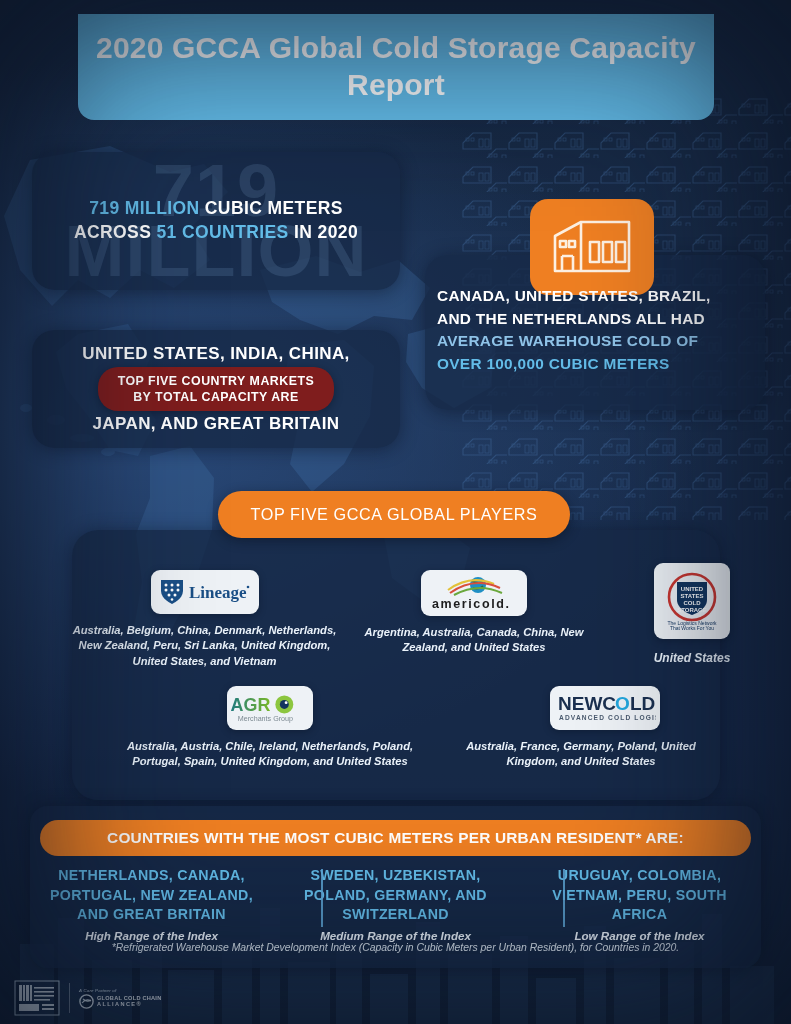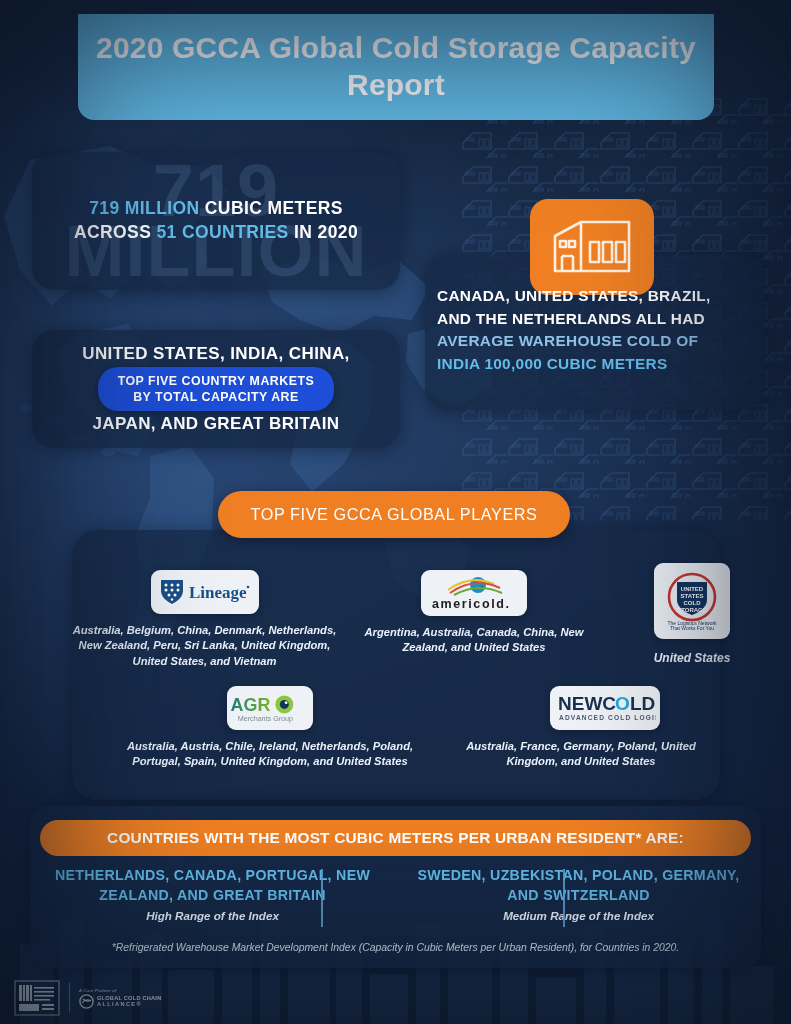--- a/index.html
+++ b/index.html
@@ -47,21 +47,21 @@
   #stat2{position:absolute;left:437px;top:285px;width:318px;text-align:left;
       font-size:15.4px;font-weight:bold;letter-spacing:.3px;line-height:1.47;}
   #stat2 .l3{color:#8fc3e8;}
   #stat2 .l4{color:#63bce8;}
 
   
   #p3{left:32px;top:330px;width:368px;height:118px;}
   #markets{position:absolute;left:32px;top:330px;width:368px;height:118px;
       display:flex;flex-direction:column;align-items:center;justify-content:center;}
   #markets .big{font-size:17px;font-weight:bold;letter-spacing:.4px;text-align:center;}
-  #markets .pill{background:#1d4ed8;border-radius:20px;padding:6px 20px;margin:3px 0;
+  #markets .pill{background:#7f1d1d;border-radius:20px;padding:6px 20px;margin:3px 0;
       text-align:center;font-size:12.4px;font-weight:bold;line-height:1.32;letter-spacing:.5px;
       color:#fff;box-shadow:0 2px 8px rgba(6,14,28,.4);}
 
   
   #p4{left:72px;top:530px;width:648px;height:270px;border-radius:26px;}
   #players-pill{position:absolute;left:218px;top:491px;width:352px;height:47px;
       background:#ef7f22;border-radius:24px;display:flex;align-items:center;
       justify-content:center;font-size:16.2px;font-weight:normal;letter-spacing:.6px;
       box-shadow:0 3px 12px rgba(6,14,28,.45);}
 
@@ -197,21 +197,21 @@
       <rect x="39" y="26" width="9" height="20"></rect>
         <rect x="52" y="26" width="9" height="20"></rect>
       <rect x="65" y="26" width="9" height="20"></rect>
     </g>
   </svg>
 </div>
 <div id="stat2">
   <div class="l1">CANADA, UNITED STATES, BRAZIL,</div>
   <div class="l2">AND THE NETHERLANDS ALL HAD</div>
   <div class="l3">AVERAGE WAREHOUSE COLD OF</div>
-  <div class="l4">INDIA 100,000 CUBIC METERS</div>
+  <div class="l4">OVER 100,000 CUBIC METERS</div>
 </div>
 
 <div class="panel" id="p3"></div>
 <div id="markets">
   <div class="big">UNITED STATES, INDIA, CHINA,</div>
   <div class="pill">
     <div>TOP FIVE COUNTRY MARKETS</div>
     <div>BY TOTAL CAPACITY ARE</div>
   </div>
   <div class="big">JAPAN, AND GREAT BRITAIN</div>
@@ -310,20 +310,24 @@
 <div class="panel" id="p5"></div>
 <div id="index-pill">COUNTRIES WITH THE MOST CUBIC METERS PER URBAN RESIDENT* ARE:</div>
 <div id="index-cols">
   <div class="idx-col">
     <div class="names">NETHERLANDS, CANADA, PORTUGAL, NEW ZEALAND, AND GREAT BRITAIN</div>
     <div class="range">High Range of the Index</div>
   </div>
   <div class="idx-col">
     <div class="names">SWEDEN, UZBEKISTAN, POLAND, GERMANY, AND SWITZERLAND</div>
     <div class="range">Medium Range of the Index</div>
+  </div>
+  <div class="idx-col">
+    <div class="names">URUGUAY, COLOMBIA, VIETNAM, PERU, SOUTH AFRICA</div>
+    <div class="range">Low Range of the Index</div>
   </div>
   <div class="vdiv" id="vd1"></div>
   <div class="vdiv" id="vd2"></div>
 </div>
 <div id="footnote">*Refrigerated Warehouse Market Development Index (Capacity in Cubic Meters per Urban Resident), for Countries in 2020.</div>
 
 <div id="footer">
   <svg id="iarw" viewBox="0 0 46 36">
     <rect x="1" y="1" width="44" height="34" fill="none" stroke="#b9cde0" stroke-width="1"></rect>
     <g fill="#dae7f2">

